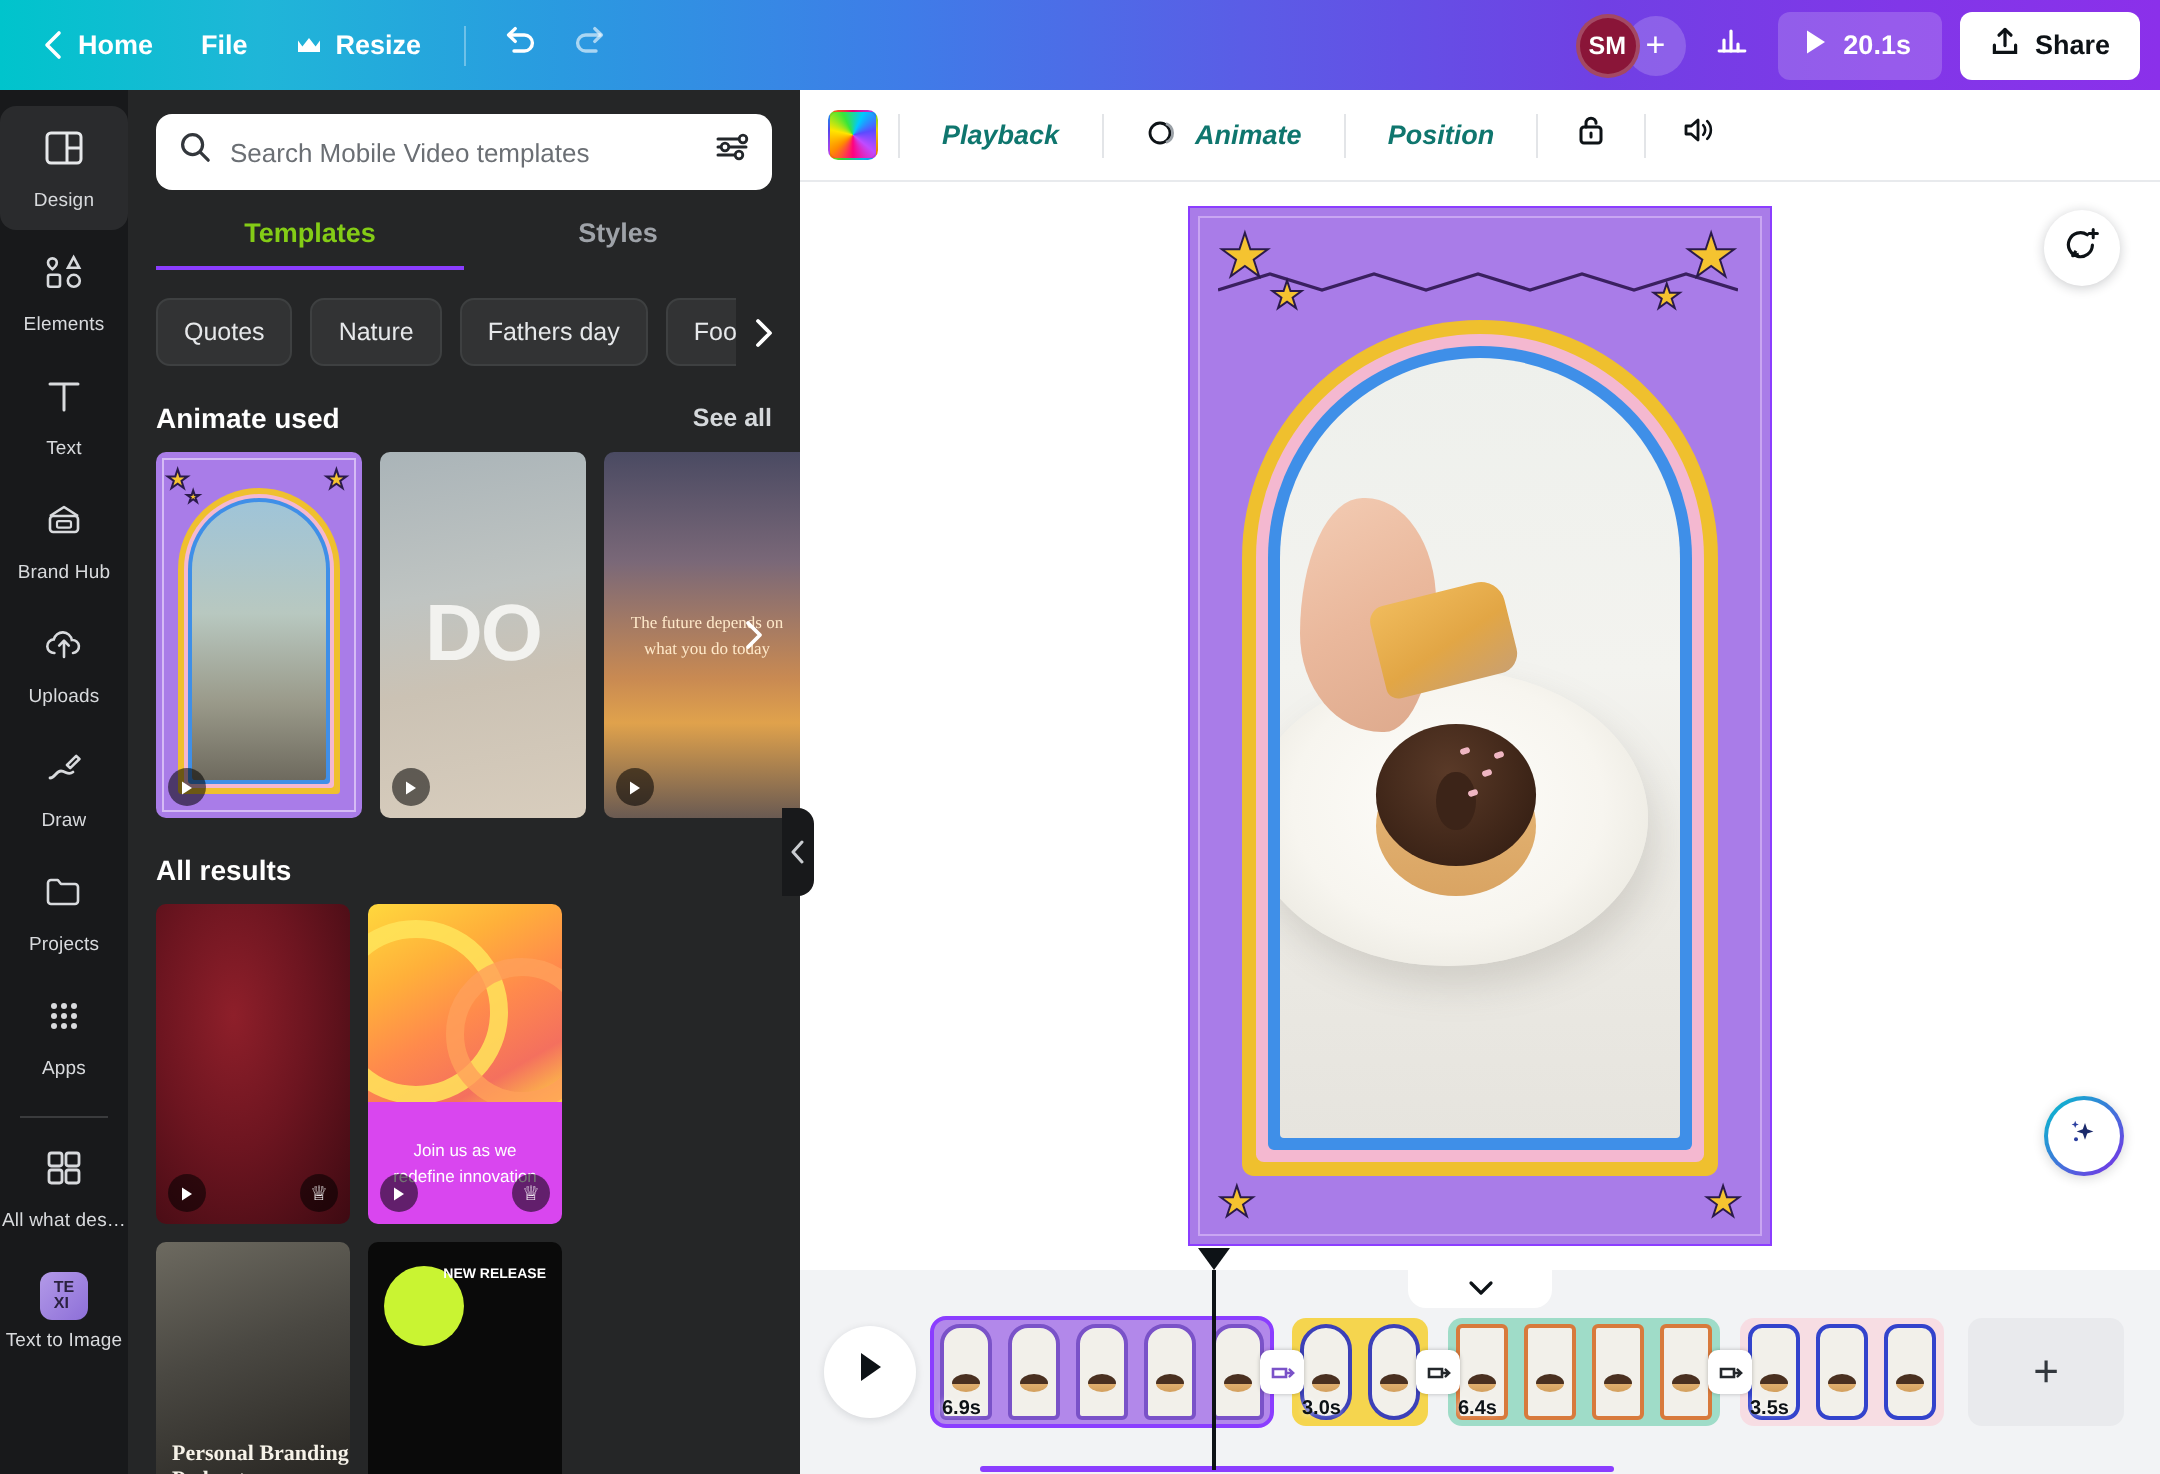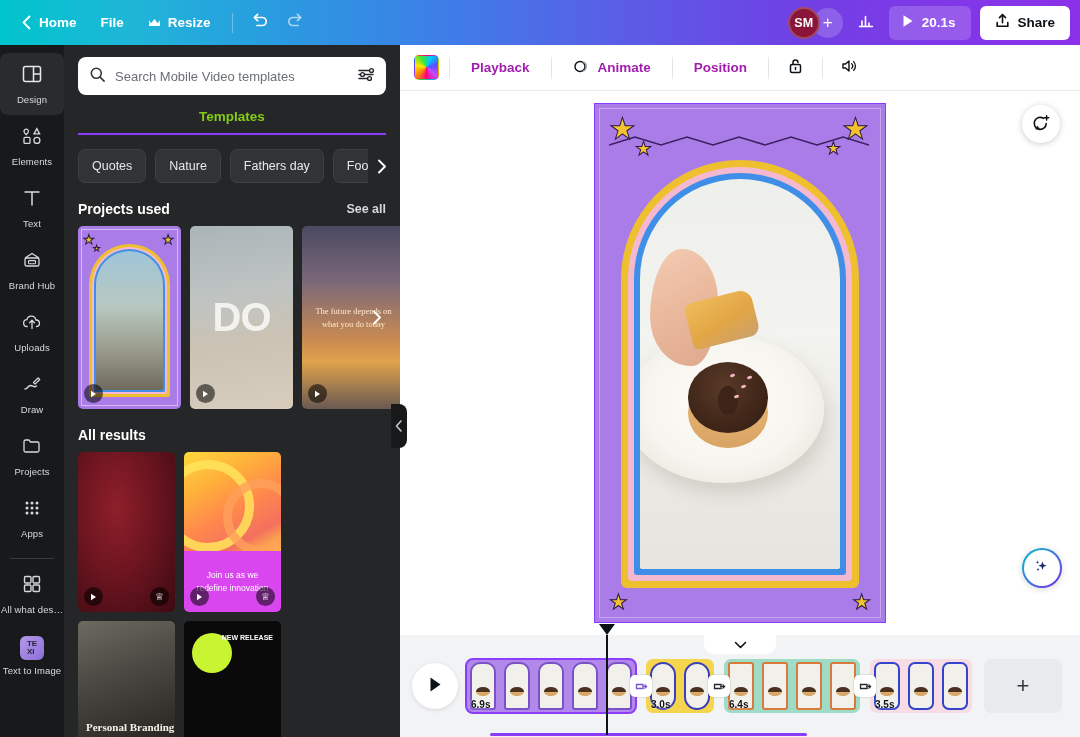--- a/index.html
+++ b/index.html
@@ -228,21 +228,21 @@
   }
   .color-swatch {
     width: 25px; height: 25px; border-radius: 5px;
     background: conic-gradient(from 180deg, #ff0080, #ff8c00, #ffe600, #39e639, #00c8ff, #5b4bff, #c04bff, #ff0080);
     cursor: pointer; border: 1px solid rgba(0,0,0,.08);
   }
   .e-divider { width: 1px; height: 22px; background: #e3e5e8; margin: 0 10px; }
   .e-btn {
     display: flex; align-items: center; gap: 7px; height: 32px;
     padding: 0 11px; border-radius: 6px; cursor: pointer;
-    font-size: 13.5px; font-weight: 600; color: #a21caf; white-space: nowrap;
+    font-size: 13.5px; font-weight: 600; color: #0f766e; white-space: nowrap; font-style: italic;
   }
   .e-iconbtn {
     width: 33px; height: 32px; border-radius: 6px; display: flex;
     align-items: center; justify-content: center; cursor: pointer;
   }
 
   .canvas-area {
     position: relative; height: 597px; background: #fff;
     display: flex; align-items: flex-start; justify-content: center;
     padding-top: 12px;
@@ -599,36 +599,37 @@
               <circle cx="14.5" cy="4.5" r="1.9" fill="#fff" stroke="#23272b" stroke-width="1.4"></circle>
               <circle cx="5.5" cy="8.5" r="1.9" fill="#fff" stroke="#23272b" stroke-width="1.4"></circle>
               <circle cx="12.5" cy="12.5" r="1.9" fill="#fff" stroke="#23272b" stroke-width="1.4"></circle>
             </svg>
         </span>
       </div>
     </div>
 
     <div class="tabs">
       <div class="tab active">Templates</div>
+      <div class="tab">Styles</div>
     </div>
 
     <div class="chips">
       <div class="chip">Quotes</div>
       <div class="chip">Nature</div>
       <div class="chip">Fathers day</div>
       <div class="chip">Food</div>
       <div class="chips-next">
         <svg width="11" height="15" viewBox="0 0 11 15">
             <path d="M3 1.5l6 6-6 6" stroke="#fff" stroke-width="1.9" fill="none" stroke-linecap="round" stroke-linejoin="round"></path>
           </svg>
       </div>
     </div>
 
     <div class="sec-head">
-      <span class="sec-title">Projects used</span>
+      <span class="sec-title">Animate used</span>
       <span class="sec-link">See all</span>
     </div>
 
     <div class="thumb-row row1">
       <div class="thumb th-skate">
         <div style="position:absolute;inset:3px;border:1px solid #d5bbf5;"></div>
         <div style="position:absolute;left:11px;right:11px;top:18px;bottom:12px;border-radius:46px 46px 2px 2px;background:#efc02e;padding:3px;">
           <div style="width:100%;height:100%;border-radius:44px 44px 2px 2px;background:#f4b8d0;padding:2px;">
             <div style="width:100%;height:100%;border-radius:42px 42px 2px 2px;background:#3f8fe8;padding:2px;">
               <div style="width:100%;height:100%;border-radius:40px 40px 2px 2px;background:linear-gradient(180deg,#9fc4d8 0%,#b8c8c0 40%,#9a9a8a 72%,#6e6a5e 100%);"></div>

